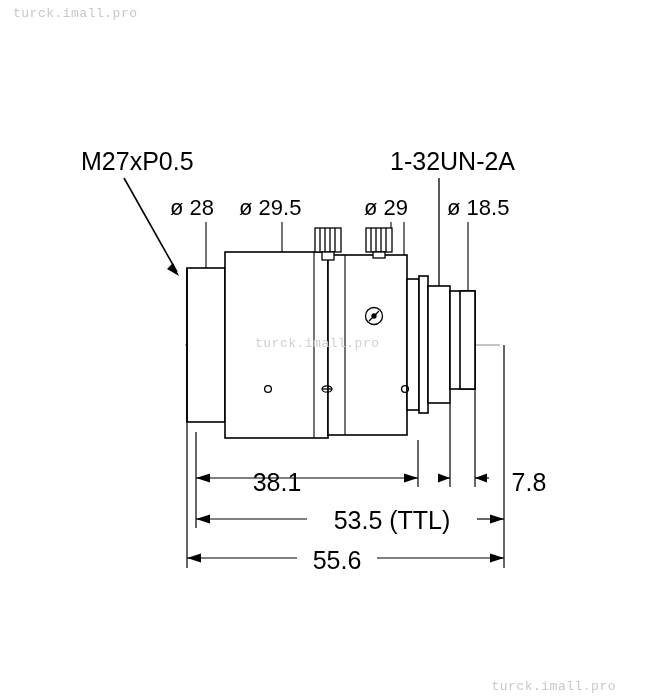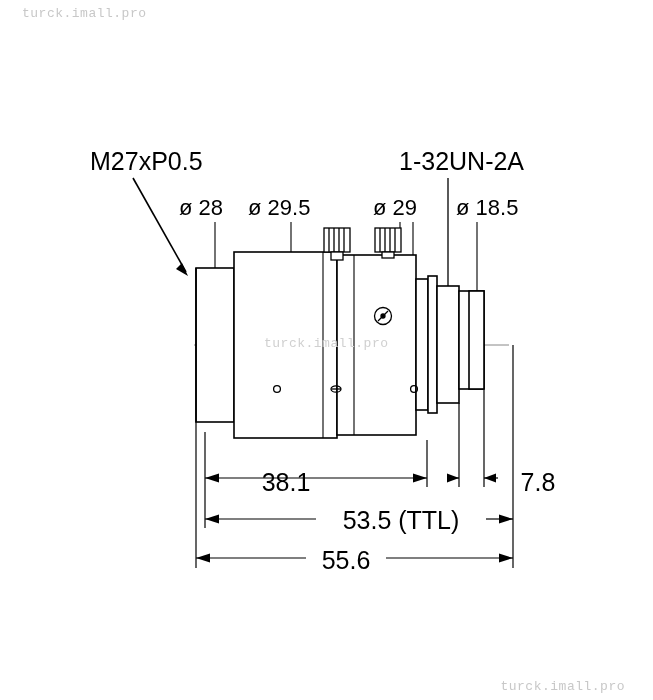--- a/index.html
+++ b/index.html
@@ -9,21 +9,21 @@
   }
   body {
     width: 653px;
     height: 700px;
     position: relative;
     font-family: "Liberation Sans", sans-serif;
     overflow: hidden;
   }
   #stage {
     position: absolute;
-    left: 16px; top: 0;
+    left: 7px; top: 0;
     width: 617px;
     height: 700px;
     border-radius: 14px;
   }
   .wm {
     position: absolute;
     font-family: "Liberation Mono", monospace;
     color: #c8c8c8;
     font-size: 13px;
     letter-spacing: 0.5px;

